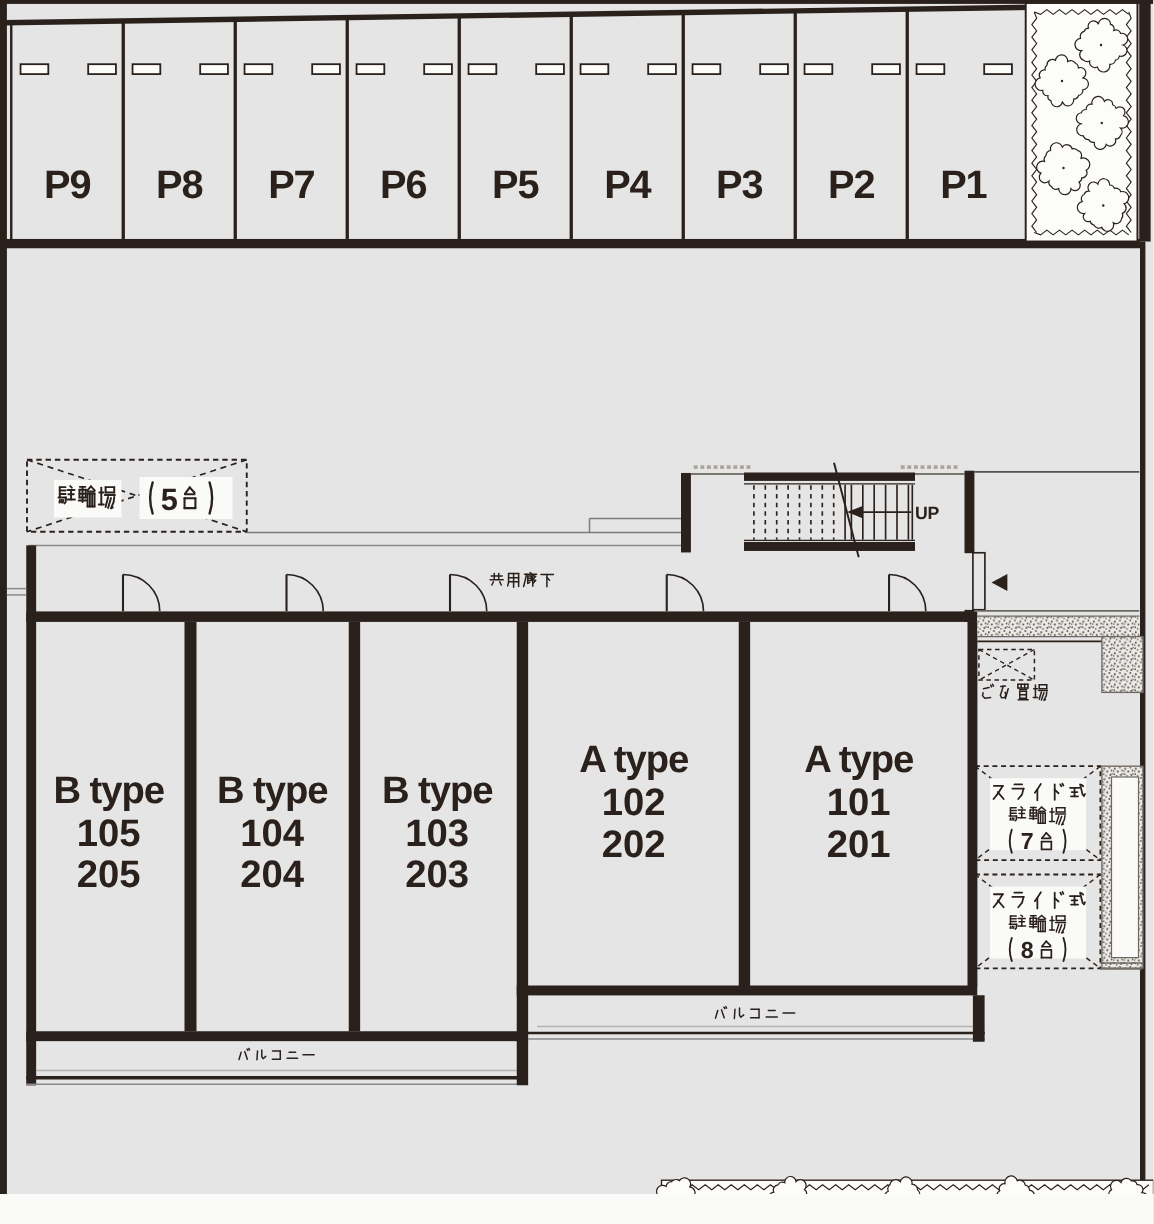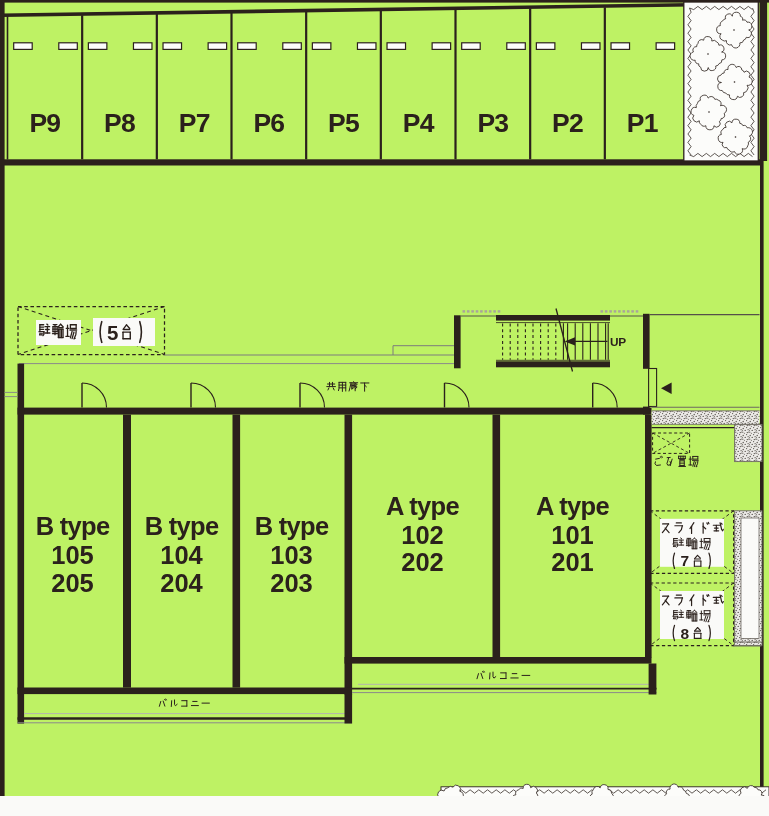--- a/index.html
+++ b/index.html
@@ -1,15 +1,15 @@
 <!DOCTYPE html>
 <html><head><meta charset="utf-8"><title>plan</title>
 <style>html,body{margin:0;padding:0;background:#fafaf8;}</style>
 </head><body>
-<div style="position:relative;width:769px;height:796px;background:#bef264;">
+<div style="position:relative;width:769px;height:796px;background:#e5e5e5;">
 <svg width="769" height="816" viewBox="0 0 769 816" style="position:absolute;left:0;top:0">
 <defs>
         <pattern id="stip" width="7" height="7" patternUnits="userSpaceOnUse">
 <rect width="7" height="7" fill="#eceae7"></rect>
 <circle cx="1.2" cy="1.5" r="0.7" fill="#57524c"></circle>
           <circle cx="4.6" cy="0.6" r="0.6" fill="#57524c"></circle>
 <circle cx="3.2" cy="3.4" r="0.7" fill="#57524c"></circle>
           <circle cx="6.1" cy="2.7" r="0.6" fill="#57524c"></circle>
 <circle cx="0.8" cy="5.2" r="0.6" fill="#57524c"></circle>
           <circle cx="5.3" cy="5.6" r="0.7" fill="#57524c"></circle>

